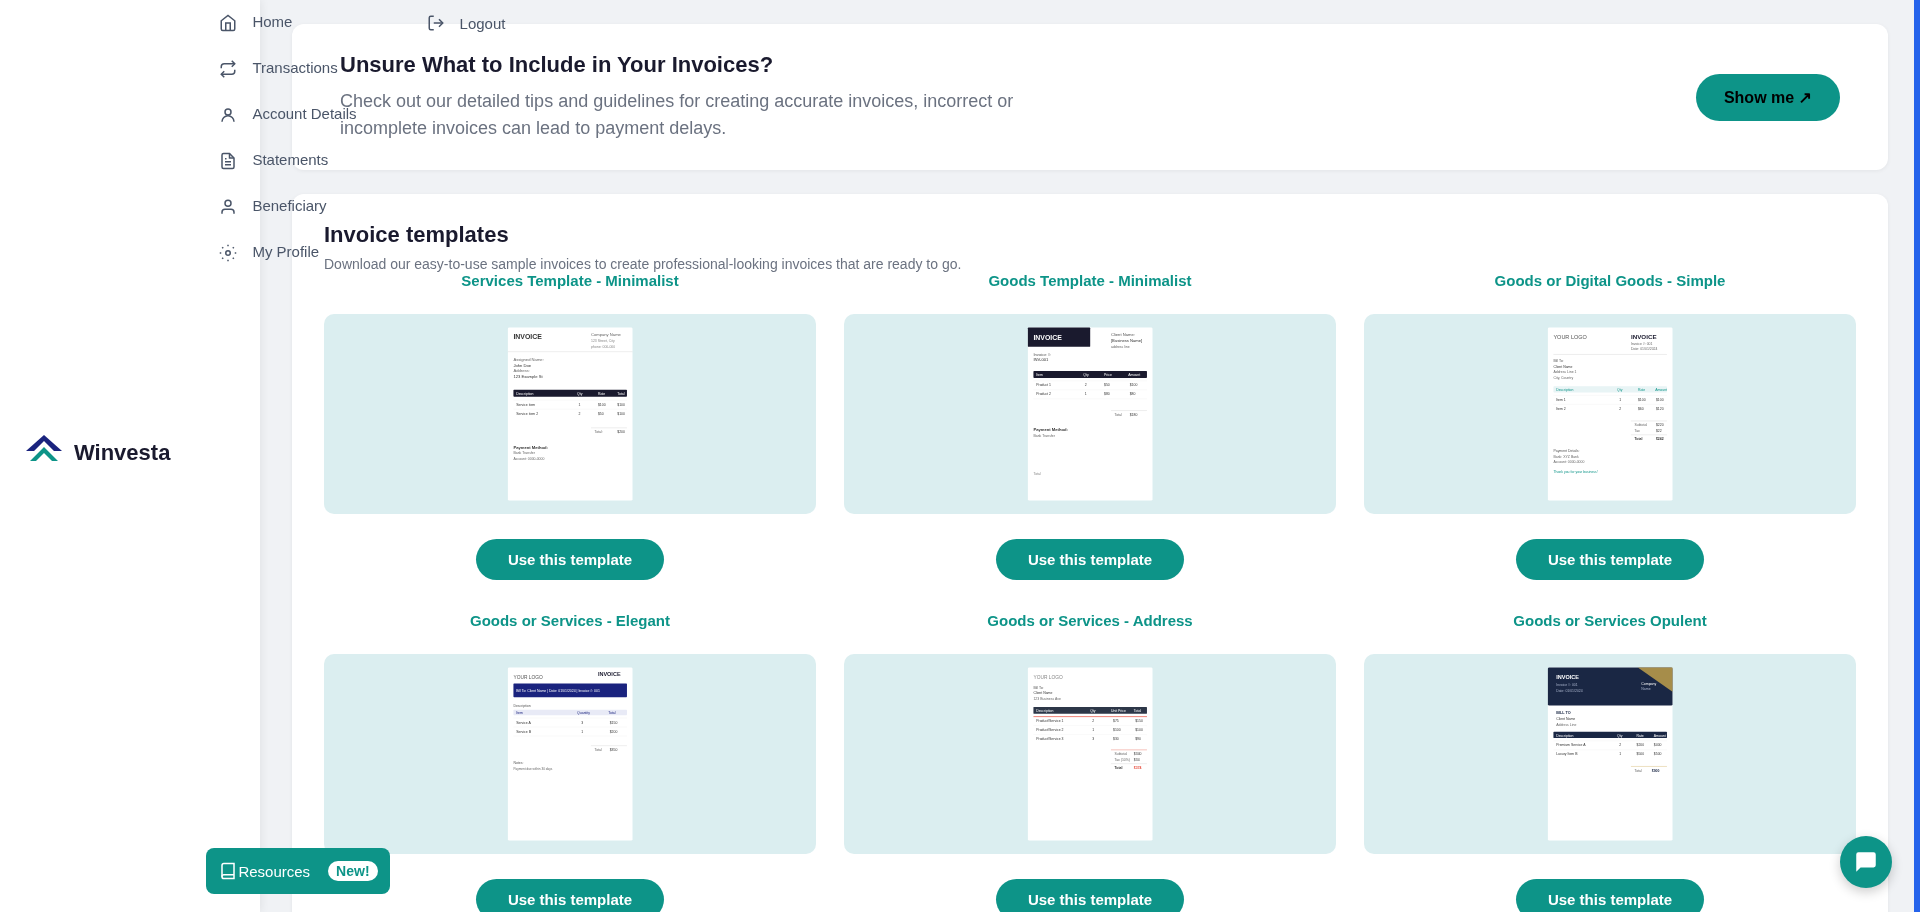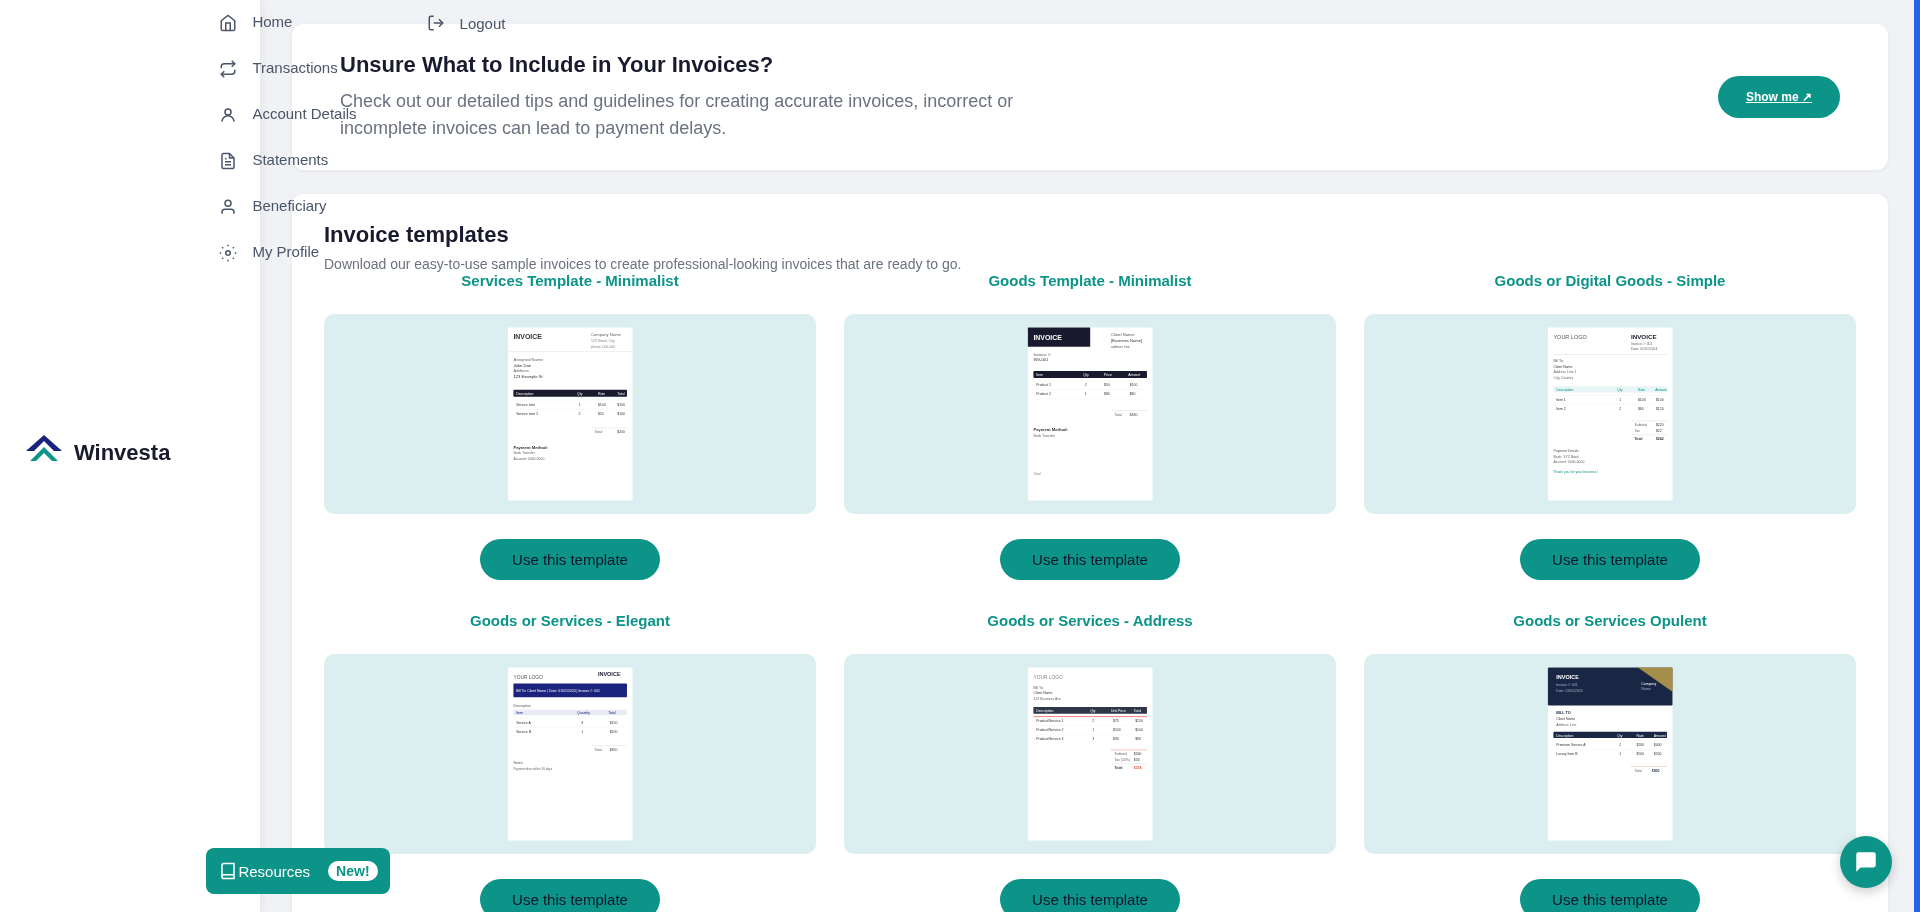--- a/index.html
+++ b/index.html
@@ -127,32 +127,31 @@
       margin-bottom: 10px;
     }
     .banner-text p {
       font-size: 18px;
       color: #6b7280;
       max-width: 760px;
       line-height: 1.5;
     }
     .show-me-btn {
       background: #0d9488;
-      color: #ffffff;
+      color: #000000;
       border: none;
       border-radius: 24px;
       padding: 14px 28px;
-      font-size: 12px;
+      font-size: 16px;
       font-weight: 600;
       cursor: pointer;
       white-space: nowrap;
       display: flex;
       align-items: center;
       gap: 8px;
-      text-decoration: underline;
     }
 
     
     .templates-section {
       background: white;
       border-radius: 12px;
       padding: 28px 32px;
       box-shadow: 0 1px 4px rgba(0,0,0,0.06);
     }
     .templates-section h2 {
@@ -192,26 +191,26 @@
       justify-content: center;
       overflow: hidden;
       position: relative;
     }
     .template-preview svg {
       width: 70%;
       height: 90%;
     }
     .use-template-btn {
       background: #0d9488;
-      color: #0f172a;
+      color: #ffffff;
       border: none;
       border-radius: 24px;
       padding: 12px 32px;
       font-size: 15px;
-      font-weight: 400;
+      font-weight: 700;
       cursor: pointer;
     }
 
     
     .chat-bubble {
       position: fixed;
       bottom: 24px;
       right: 28px;
       width: 52px;
       height: 52px;

